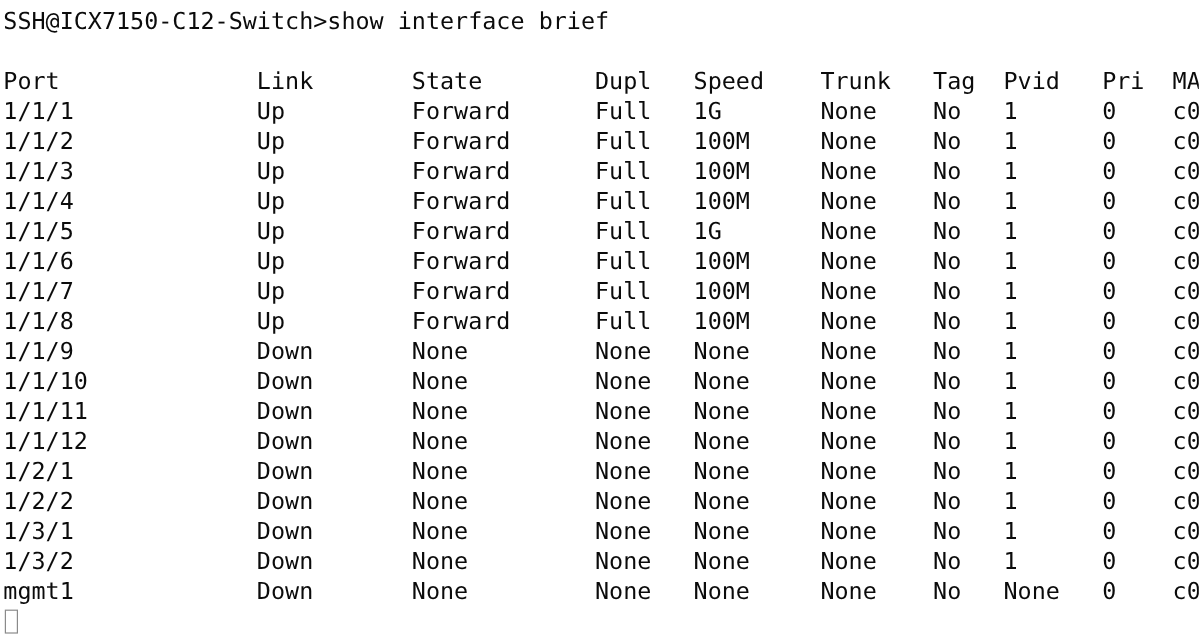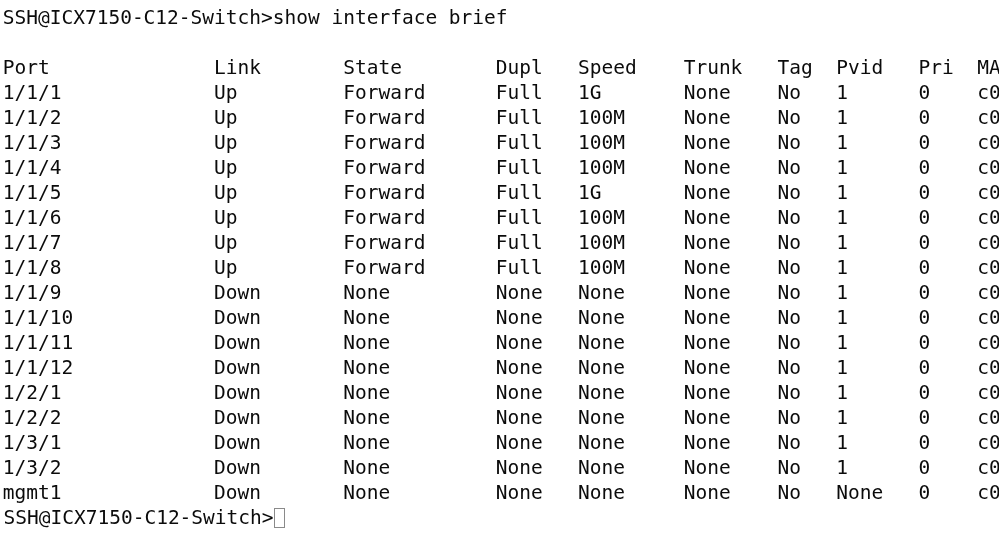--- a/index.html
+++ b/index.html
@@ -65,14 +65,14 @@
     <div class="term-line" style="top: 255px; left: -9px;"> 1/1/8             Up         Forward      Full   100M     None    No   1      0    c0c5.209d.71d2      </div>
     <div class="term-line" style="top: 280px; left: -9px;"> 1/1/9             Down       None         None   None     None    No   1      0    c0c5.209d.71d3      </div>
     <div class="term-line" style="top: 305px; left: -9px;"> 1/1/10            Down       None         None   None     None    No   1      0    c0c5.209d.71d4      </div>
     <div class="term-line" style="top: 330px; left: -9px;"> 1/1/11            Down       None         None   None     None    No   1      0    c0c5.209d.71d5      </div>
     <div class="term-line" style="top: 355px; left: -9px;"> 1/1/12            Down       None         None   None     None    No   1      0    c0c5.209d.71d6      </div>
     <div class="term-line" style="top: 380px; left: -9px;"> 1/2/1             Down       None         None   None     None    No   1      0    c0c5.209d.71d8      </div>
     <div class="term-line" style="top: 405px; left: -9px;"> 1/2/2             Down       None         None   None     None    No   1      0    c0c5.209d.71d9      </div>
     <div class="term-line" style="top: 430px; left: -9px;"> 1/3/1             Down       None         None   None     None    No   1      0    c0c5.209d.71da      </div>
     <div class="term-line" style="top: 455px; left: -9px;"> 1/3/2             Down       None         None   None     None    No   1      0    c0c5.209d.71db      </div>
     <div class="term-line" style="top: 480px; left: -9px;"> mgmt1             Down       None         None   None     None    No   None   0    c0c5.209d.71cb      </div>
-    <div class="term-line" style="top: 505px; left: 3.52px;"><span>SSH@ICX7150-C12-Switch&gt;</span><span class="cursor-block"></span></div>
+    <div class="term-line" style="top: 505px; left: 3.52px;"><span class="cursor-block"></span></div>
   </div>
 
 </body></html>

